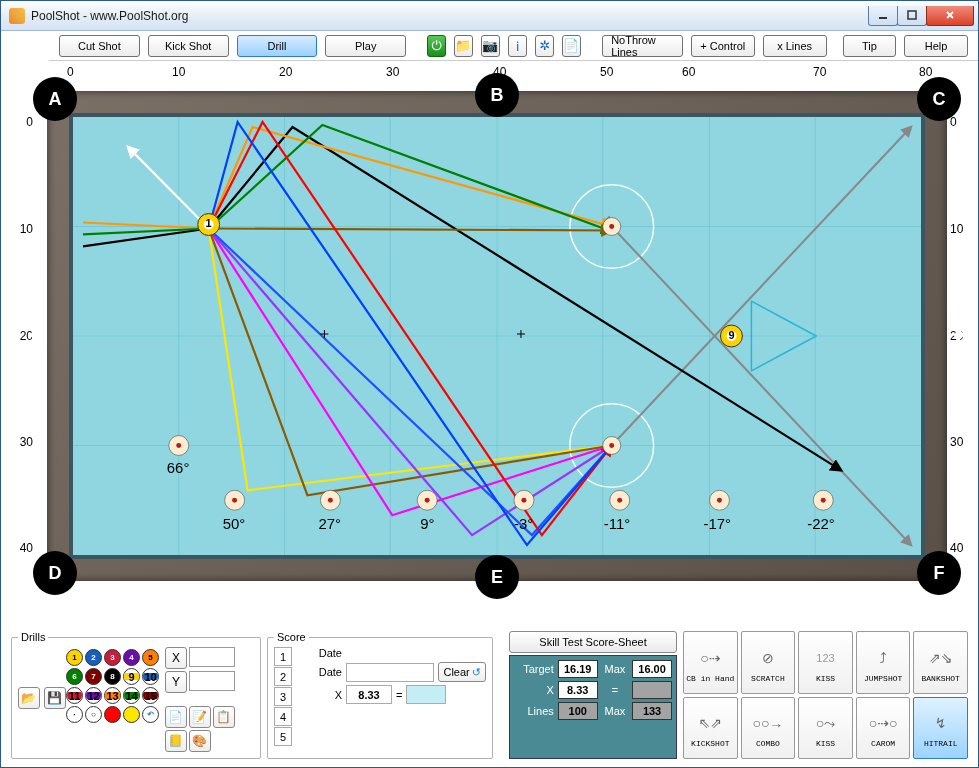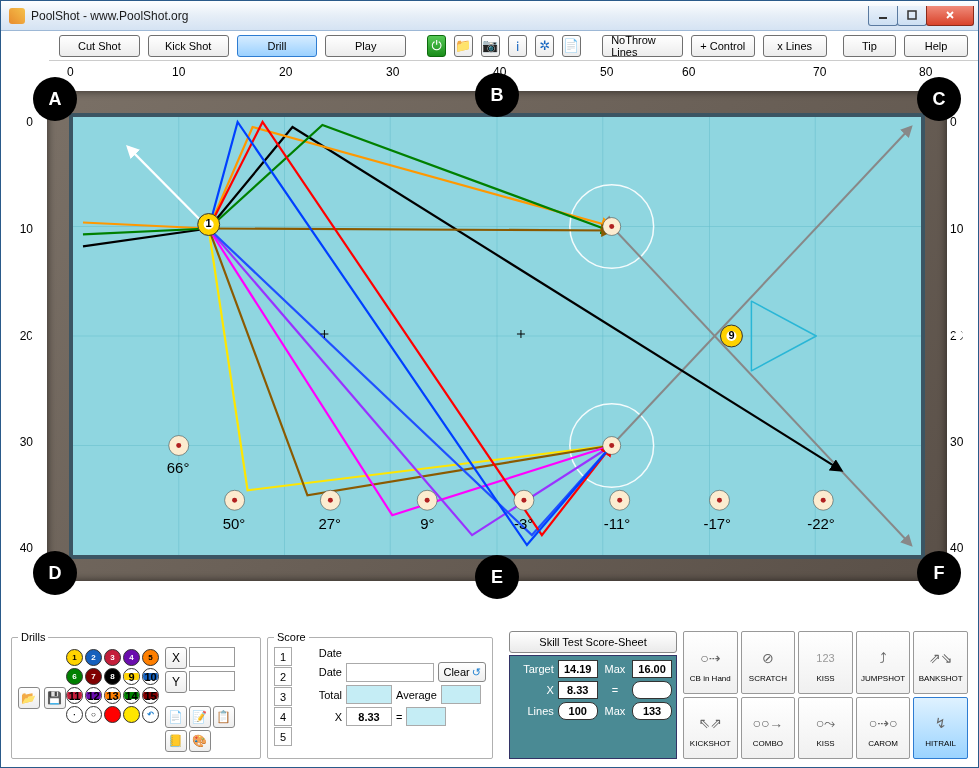--- a/index.html
+++ b/index.html
@@ -76,27 +76,27 @@
 .name-fld { font-weight:bold; line-height:1.1; height:34px !important; }
 .clear-btn { height:20px; border:1px solid #888; border-radius:3px; background:linear-gradient(#fff,#eee); padding:0 4px; display:flex; align-items:center; gap:2px; }
 
 .skill-panel { width:178px; display:flex; flex-direction:column; gap:2px;padding-left:10px; }
 .skill-btn { height:22px; border:1px solid #888; border-radius:3px; background:linear-gradient(#fff,#eaeaea); display:flex; align-items:center; justify-content:center; }
 .skill-grid { flex:1; background:#4a8a94; border:1px solid #336; padding:4px; display:flex; flex-direction:column; gap:3px; }
 .sk-row { display:flex; gap:4px; align-items:center; }
 .sk-row .kl { width:42px; color:#fff; text-align:right; font-size:11px; }
 .sk-row .kv { width:42px; height:18px; background:#fff; border:1px solid #333; display:flex; align-items:center; justify-content:center; font-weight:bold; }
 .sk-row .km { width:28px; color:#fff; text-align:center; }
-.sk-row .kv.lt { background:#ffffff;border-radius:8px; }
+.sk-row .kv.lt { background:#a3a3a3; }
 
 .modes-panel { flex:1; display:grid; grid-template-columns:repeat(5,1fr); grid-template-rows:1fr 1fr; gap:3px; }
 .mode-cell { border:1px solid #999; border-radius:2px; background:linear-gradient(#fff,#f0f0f0); display:flex; flex-direction:column; align-items:center; justify-content:center; font-size:8px; position:relative; }
 .mode-cell.sel { background:linear-gradient(#dff2ff,#9bd4ff); border-color:#2e7cd1; }
 .mode-cell .pic { width:36px; height:32px; display:flex; align-items:center; justify-content:center; font-size:14px; color:#666; }
-.mode-cell .lbl { font-size:8px; font-weight:normal; }
+.mode-cell .lbl { font-size:8px; font-weight:normal;font-family:Liberation Mono, monospace; }
 </style>
 </head>
 <body>
 
 <div class="window">
   <div class="titlebar">
     <div class="icon"></div>
     <div class="title">PoolShot - www.PoolShot.org</div>
     <div class="winbtns">
       <div class="winbtn min">
@@ -387,40 +387,34 @@
             </div>
           <div class="sg-row">
               <div class="lbl">Date</div>
               <div class="fld" style="flex:1"></div>
               <div class="clear-btn">
                 <span>Clear</span>
                 <span style="color:#2080d0">↺</span>
               </div>
             </div>
           <div class="sg-row">
-              <div class="lbl">Total</div>
-              <div class="fld lt" style="width:46px;flex:none"></div>
-              <div class="lbl" style="width:auto">Average</div>
-              <div class="fld lt" style="width:40px;flex:none"></div>
-            </div>
-          <div class="sg-row">
               <div class="lbl">X</div>
               <div class="fld" style="width:46px;flex:none;font-weight:bold;justify-content:center">8.33</div>
               <div class="lbl" style="width:auto;text-align:center">=</div>
               <div class="fld lt" style="width:40px;flex:none"></div>
             </div>
         </div>
       </fieldset>
 
       <div class="skill-panel">
         <div class="skill-btn">Skill Test Score-Sheet</div>
         <div class="skill-grid">
           <div class="sk-row">
               <div class="kl">Target</div>
-              <div class="kv">14.19</div>
+              <div class="kv">16.19</div>
               <div class="km">Max</div>
               <div class="kv">16.00</div>
             </div>
           <div class="sk-row">
               <div class="kl">X</div>
               <div class="kv">8.33</div>
               <div class="km">=</div>
               <div class="kv lt"></div>
             </div>
           <div class="sk-row">

